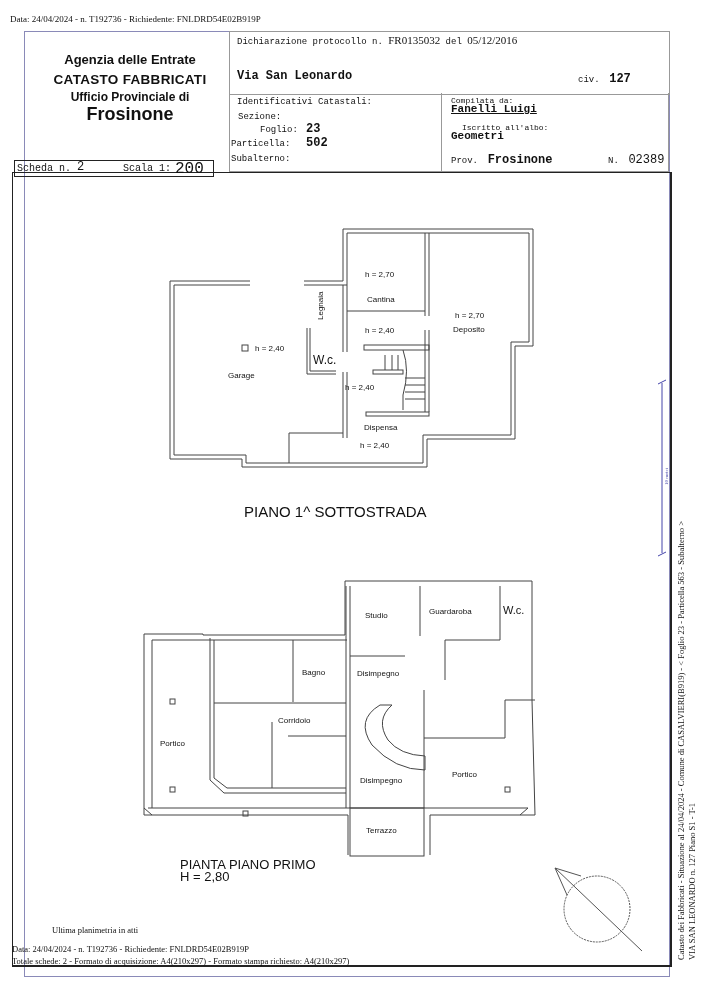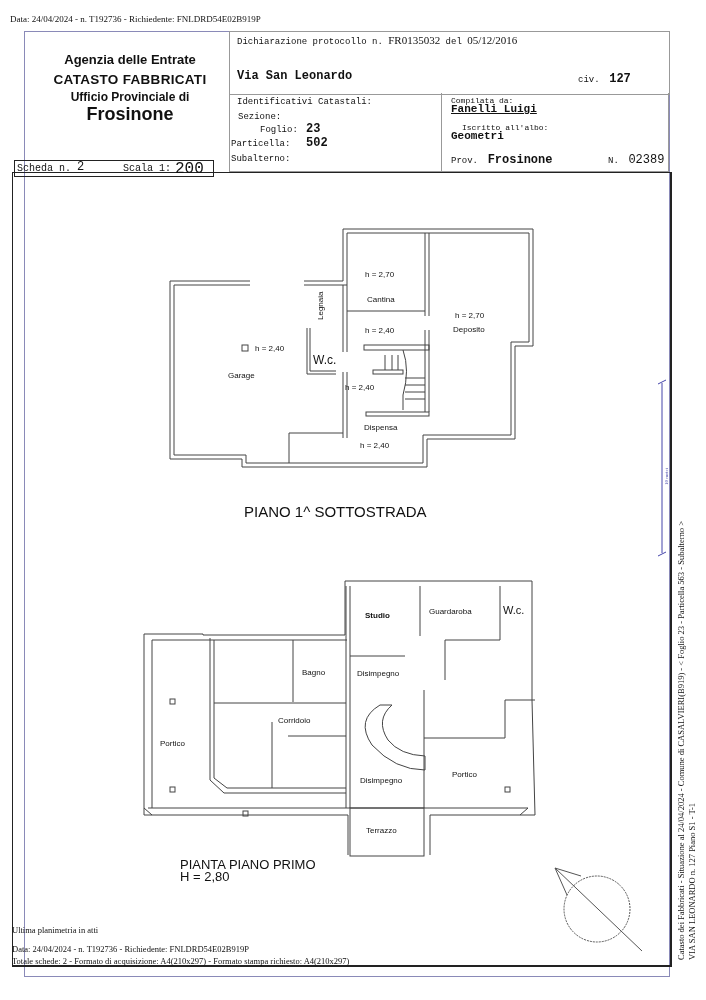--- a/index.html
+++ b/index.html
@@ -186,34 +186,34 @@
 <div class="abs room" style="left:316px;top:320px;transform:rotate(-90deg);transform-origin:left top;">Legnaia</div>
 <div class="abs room" style="left:255px;top:344px;">h = 2,40</div>
 <div class="abs room" style="left:228px;top:371px;">Garage</div>
 <div class="abs" style="left:313px;top:353px;font-size:12px;">W.c.</div>
 <div class="abs room" style="left:365px;top:326px;">h = 2,40</div>
 <div class="abs room" style="left:345px;top:383px;">h = 2,40</div>
 <div class="abs room" style="left:364px;top:423px;">Dispensa</div>
 <div class="abs room" style="left:360px;top:441px;">h = 2,40</div>
 <div class="abs floor-title" style="left:244px;top:503px;">PIANO 1^  SOTTOSTRADA</div>
 
-<div class="abs room" style="left:365px;top:611px;font-weight:bold;">Studio</div>
+<div class="abs room" style="left:365px;top:611px;">Studio</div>
 <div class="abs room" style="left:429px;top:607px;">Guardaroba</div>
 <div class="abs" style="left:503px;top:604px;font-size:11px;">W.c.</div>
 <div class="abs room" style="left:302px;top:668px;">Bagno</div>
 <div class="abs room" style="left:357px;top:669px;">Disimpegno</div>
 <div class="abs room" style="left:278px;top:716px;">Corridoio</div>
 <div class="abs room" style="left:160px;top:739px;">Portico</div>
 <div class="abs room" style="left:360px;top:776px;">Disimpegno</div>
 <div class="abs room" style="left:452px;top:770px;">Portico</div>
 <div class="abs room" style="left:366px;top:826px;">Terrazzo</div>
 <div class="abs" style="left:180px;top:859px;font-size:13px;line-height:12px;">
   <div>PIANTA PIANO PRIMO</div>
   <div>H = 2,80</div>
 </div>
 
 <div class="abs serif side-text" style="left:676px;top:960px;">Catasto dei Fabbricati - Situazione al 24/04/2024 - Comune di CASALVIERI(B919) - &lt;  Foglio 23 - Particella  563 - Subalterno  &gt;</div>
 <div class="abs serif side-text" style="left:687px;top:960px;">VIA SAN LEONARDO n. 127 Piano S1 - T-1</div>
 <div class="abs serif side-text" style="left:664px;top:485px;font-size:5px;color:#4444aa;">10 metri</div>
 
-<div class="abs serif foot" style="left:12px;top:925px;">Ultima planimetria in atti</div>
+<div class="abs serif foot" style="left:12px;top:925px;padding-left:40px;">Ultima planimetria in atti</div>
 <div class="abs serif foot" style="left:12px;top:944px;">Data: 24/04/2024 - n. T192736 - Richiedente: FNLDRD54E02B919P</div>
 <div class="abs serif foot" style="left:12px;top:956px;">Totale schede: 2 - Formato di acquisizione: A4(210x297)  - Formato stampa richiesto: A4(210x297)</div>
 
 </body></html>

